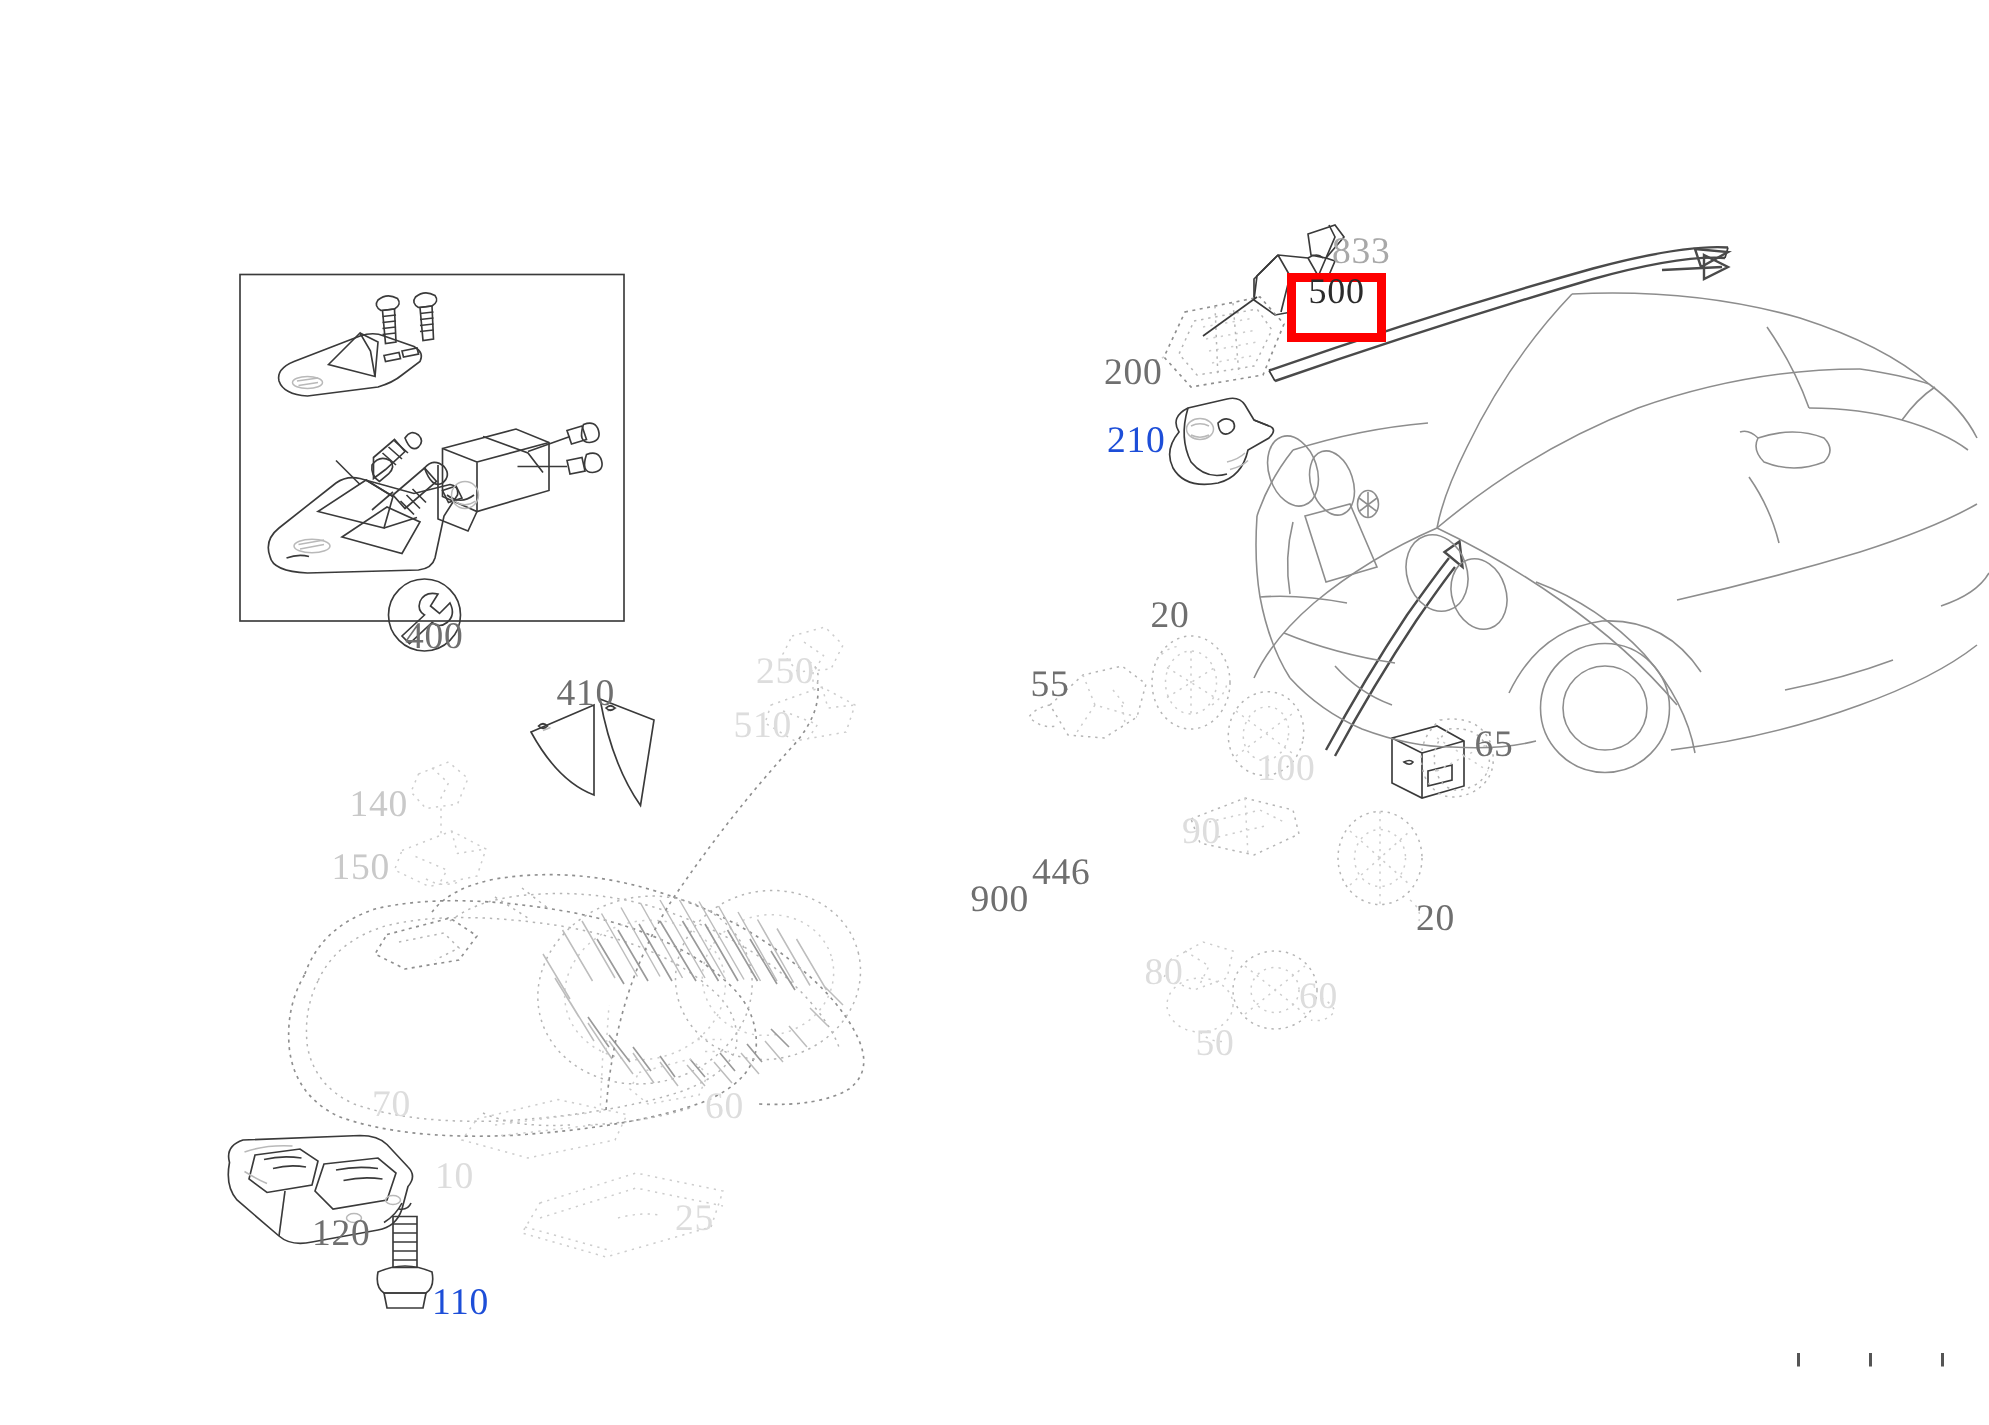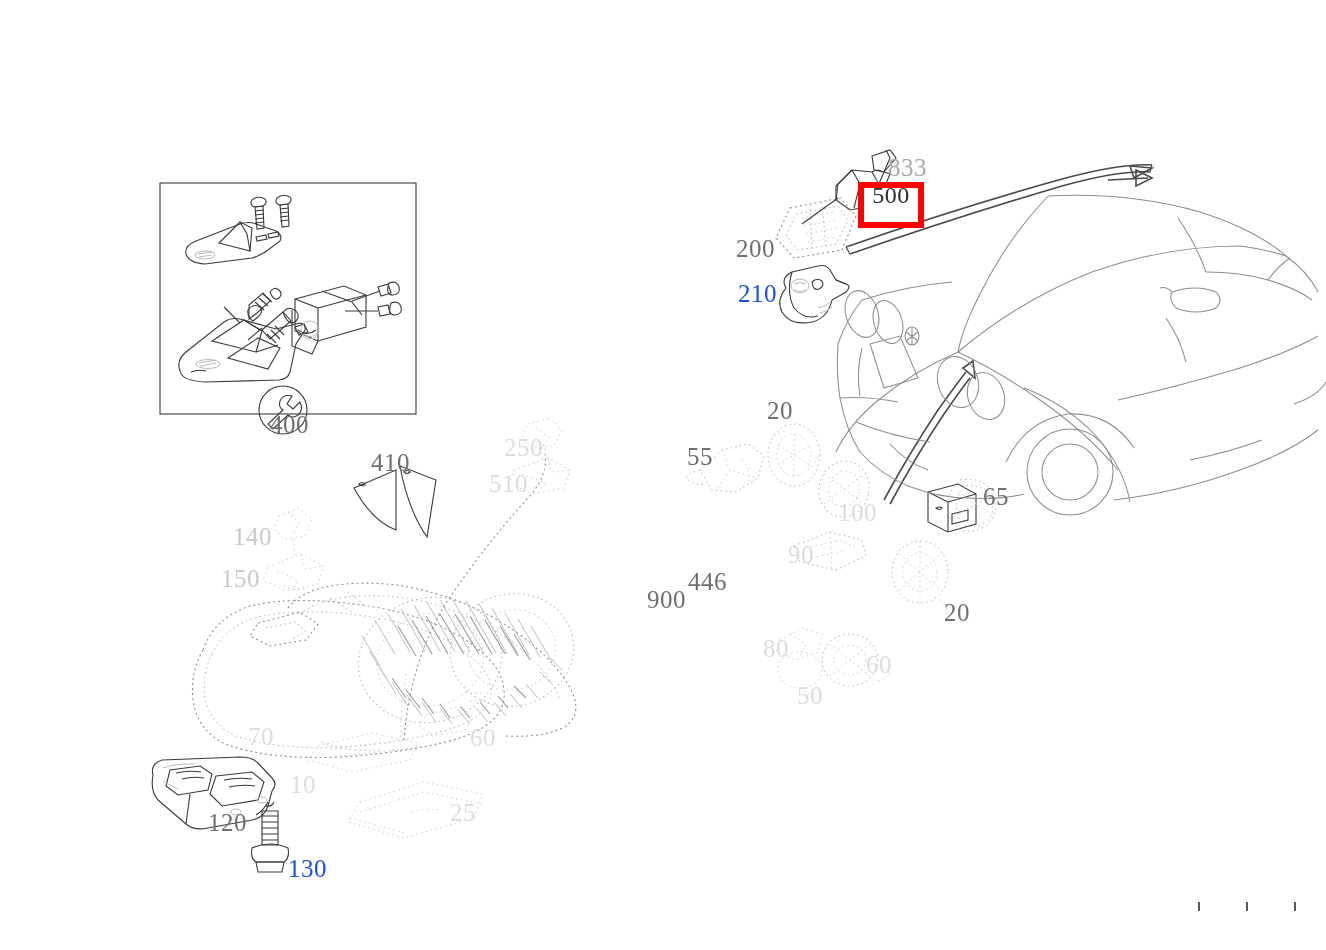--- a/index.html
+++ b/index.html
@@ -439,21 +439,21 @@
   <span class="lbl" style="left:738px; top:281px;">210</span>
   <span class="lbl f1" style="left:270px; top:412px;">400</span>
   <span class="lbl f1" style="left:371px; top:450px;">410</span>
   <span class="lbl f1" style="left:767px; top:398px;">20</span>
   <span class="lbl f1" style="left:687px; top:444px;">55</span>
   <span class="lbl f1" style="left:983px; top:484px;">65</span>
   <span class="lbl f1" style="left:944px; top:600px;">20</span>
   <span class="lbl f1" style="left:647px; top:587px;">900</span>
   <span class="lbl f1" style="left:688px; top:569px;">446</span>
   <span class="lbl f1" style="left:180px; top:810px;margin-left:28px;">120</span>
-  <span class="lbl" style="left:288px; top:856px;">130</span>
+  <span class="lbl" style="left:288px; top:856px;">110</span>
   <span class="lbl f3" style="left:233px; top:524px;">140</span>
   <span class="lbl f3" style="left:221px; top:566px;">150</span>
   <span class="lbl f4" style="left:838px; top:500px;">100</span>
   <span class="lbl f4" style="left:776px; top:542px;margin-left:12px;">90</span>
   <span class="lbl f4" style="left:763px; top:636px;">80</span>
   <span class="lbl f4" style="left:797px; top:683px;">50</span>
   <span class="lbl f4" style="left:866px; top:652px;">60</span>
   <span class="lbl f4" style="left:290px; top:772px;">10</span>
   <span class="lbl f4" style="left:450px; top:800px;">25</span>
   <span class="lbl f4" style="left:504px; top:435px;">250</span>

